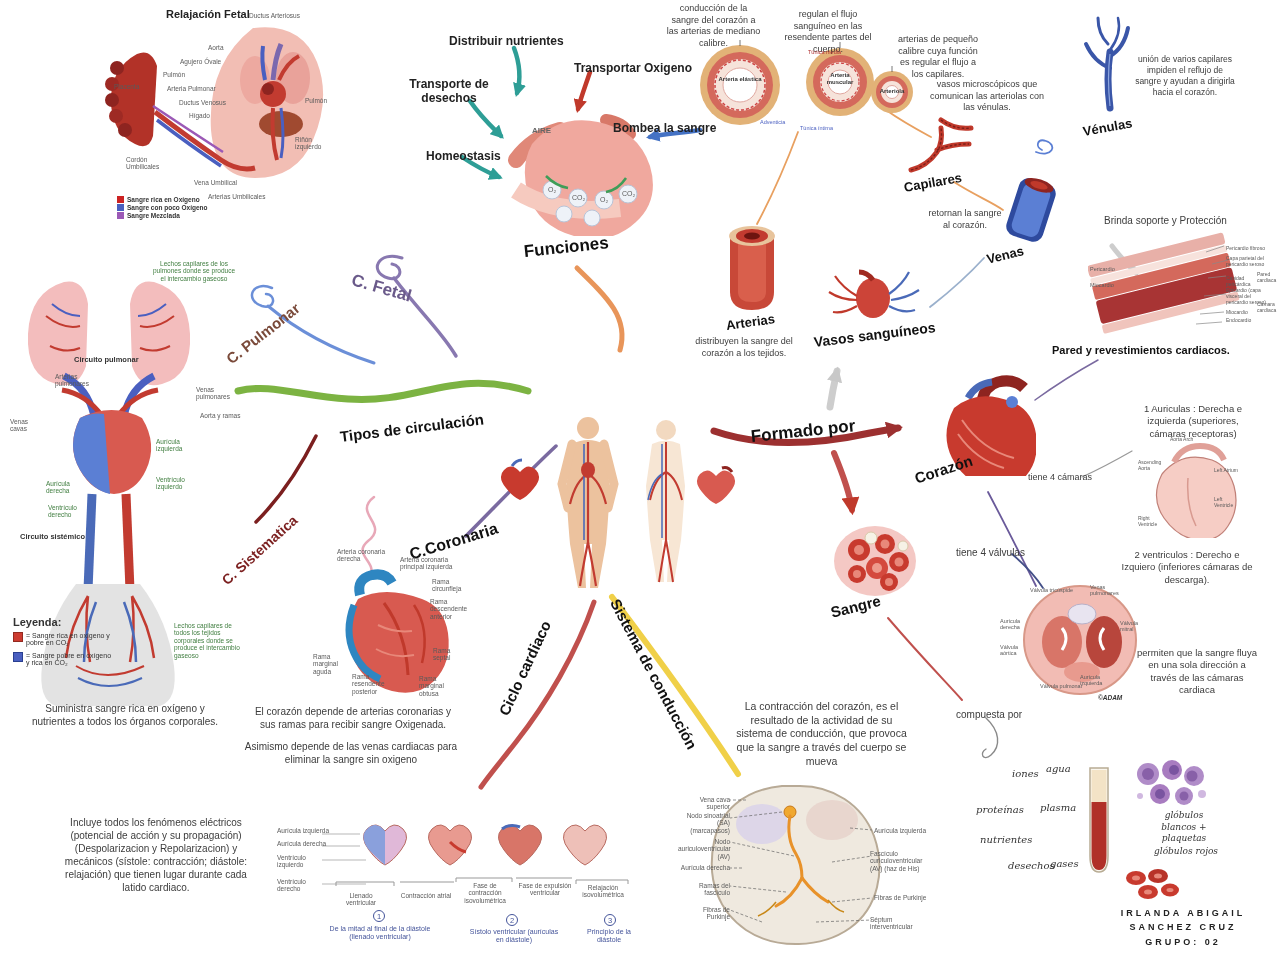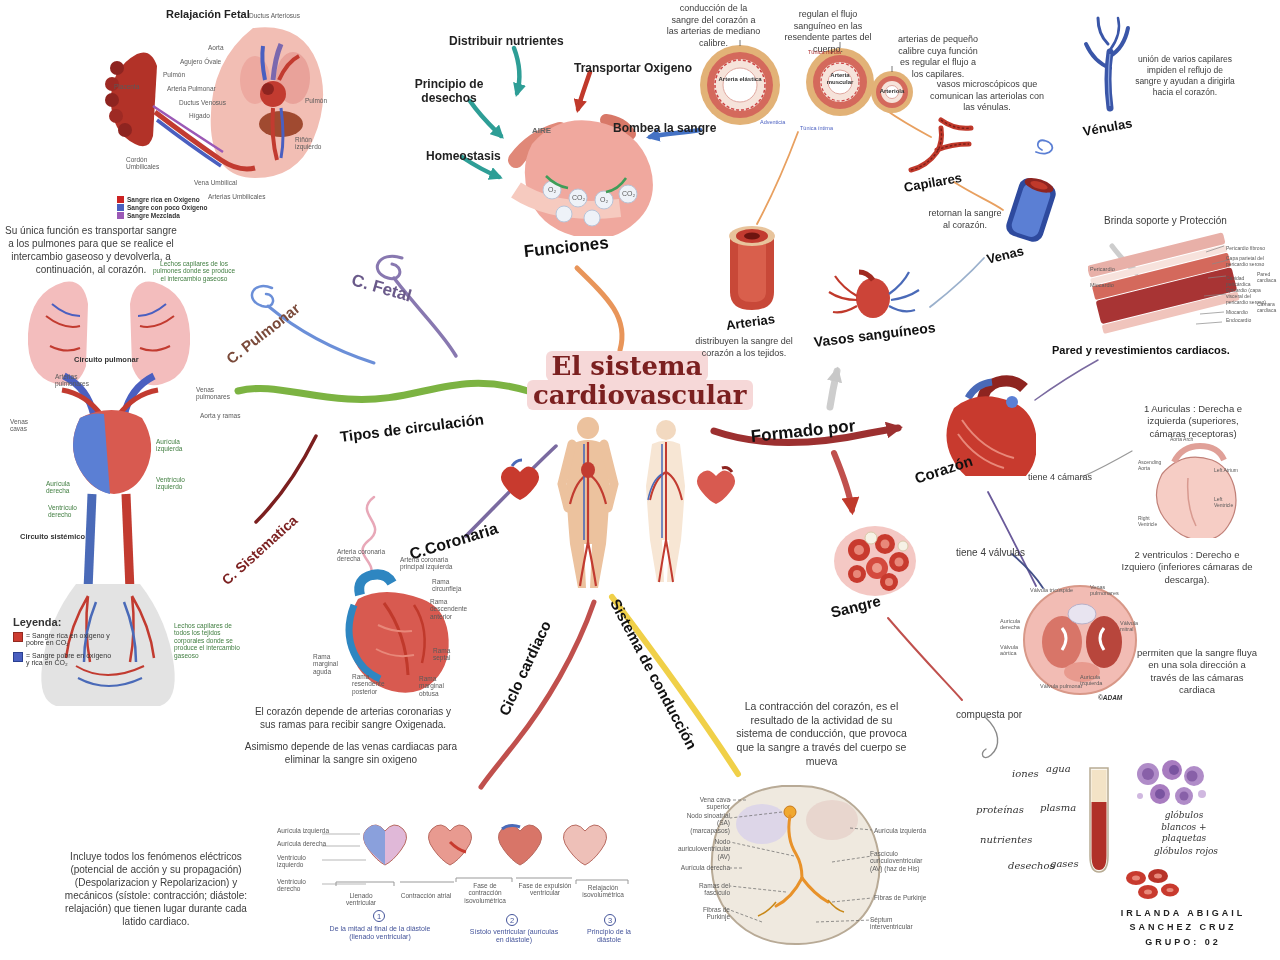--- a/index.html
+++ b/index.html
@@ -370,24 +370,20 @@
     <g transform="translate(0,48)">
       <path d="M20,10 q-8,-10 -16,-2 q-7,7 2,18 q7,9 14,12 q7,-3 14,-12 q9,-11 2,-18 q-8,-8 -16,2" fill="#c83a2e"></path>
       <path d="M12,4 q4,-6 10,-6" stroke="#4a6ab8" stroke-width="3" fill="none"></path>
     </g>
     <g transform="translate(196,52)">
       <path d="M20,10 q-8,-10 -16,-2 q-7,7 2,18 q7,9 14,12 q7,-3 14,-12 q9,-11 2,-18 q-8,-8 -16,2" fill="#d85a50"></path>
       <path d="M26,2 q6,-2 10,4" stroke="#8e2420" stroke-width="3" fill="none"></path>
     </g>
   </svg>
 
-  <div class="abs" style="left:527px;top:352px;width:200px;text-align:center;font-family:'DejaVu Serif',serif;font-weight:700;color:#7b2020;font-size:26px;line-height:1.12">
-    <span style="background:#f6d8d8;padding:0 6px;border-radius:6px">El sistema</span><br>
-    <span style="background:#f6d8d8;padding:0 6px;border-radius:6px">cardiovascular</span>
-  </div>
 
   <div class="lbl tinyb nw" style="left:166px;top:8px;font-size:11px;color:#222">Relajación Fetal</div>
   <span class="lbl nw" style="left:249px;top:12px">Ductus Arteriosus</span>
   <span class="lbl nw" style="left:208px;top:44px">Aorta</span>
   <span class="lbl nw" style="left:180px;top:58px">Agujero Óvale</span>
   <span class="lbl nw" style="left:163px;top:71px">Pulmón</span>
   <span class="lbl nw" style="left:167px;top:85px">Arteria Pulmonar</span>
   <span class="lbl nw" style="left:179px;top:99px">Ductus Venosus</span>
   <span class="lbl nw" style="left:189px;top:112px">Hígado</span>
   <span class="lbl nw" style="left:114px;top:83px">Placenta</span>
@@ -405,21 +401,20 @@
         <span class="sw" style="width:7px;height:7px;background:#4a5fc0"></span>
         <span>Sangre con poco Oxígeno</span>
       </div>
     <div class="legrow">
         <span class="sw" style="width:7px;height:7px;background:#9b59b6"></span>
         <span>Sangre Mezclada</span>
       </div>
   </div>
   <div class="branch" style="left:352px;top:270px;font-size:17px;color:#6a5a8a;transform:rotate(16deg)">C. Fetal</div>
 
-  <div class="note" style="left:4px;top:224px;width:174px">Su única función es transportar sangre a los pulmones para que se realice el intercambio gaseoso y devolverla, a continuación, al corazón.</div>
   <div class="branch" style="left:228px;top:352px;font-size:15px;color:#7a4a3a;transform:rotate(-38deg)">C. Pulmonar</div>
   <span class="lbl green ctr" style="left:152px;top:260px;width:84px">Lechos capilares de los pulmones donde se produce el intercambio gaseoso</span>
   <span class="lbl tinyb nw" style="left:74px;top:356px;font-size:7.5px;color:#333">Circuito pulmonar</span>
   <span class="lbl" style="left:55px;top:373px;width:48px">Arterias pulmonares</span>
   <span class="lbl" style="left:196px;top:386px;width:52px">Venas pulmonares</span>
   <span class="lbl" style="left:200px;top:412px;width:46px">Aorta y ramas</span>
   <span class="lbl" style="left:10px;top:418px;width:36px">Venas cavas</span>
   <span class="lbl green" style="left:156px;top:438px;width:50px">Aurícula izquierda</span>
   <span class="lbl green" style="left:156px;top:476px;width:52px">Ventrículo izquierdo</span>
   <span class="lbl green" style="left:46px;top:480px;width:46px">Aurícula derecha</span>
@@ -430,20 +425,21 @@
     <div class="legrow" style="width:100px;align-items:flex-start;margin-top:4px">
         <span class="sw" style="width:10px;height:10px;background:#cc3b30;border:1px solid #932a20"></span>
         <span style="font-size:7px">= Sangre rica en oxígeno y pobre en CO₂</span>
       </div>
     <div class="legrow" style="width:100px;align-items:flex-start;margin-top:6px">
         <span class="sw" style="width:10px;height:10px;background:#4a5fc0;border:1px solid #2a3f90"></span>
         <span style="font-size:7px">= Sangre pobre en oxígeno y rica en CO₂</span>
       </div>
   </div>
   <span class="lbl green" style="left:174px;top:622px;width:66px">Lechos capilares de todos los tejidos corporales donde se produce el intercambio gaseoso</span>
+  <div class="note" style="left:26px;top:702px;width:198px">Suministra sangre rica en oxígeno y nutrientes a todos los órganos corporales.</div>
 
   <div class="branch" style="left:340px;top:428px;font-size:15px;transform:rotate(-7deg)">Tipos de circulación</div>
   <div class="branch" style="left:224px;top:574px;font-size:14px;color:#7b1f1f;transform:rotate(-42deg)">C. Sistematica</div>
 
   <div class="branch" style="left:410px;top:546px;font-size:16px;transform:rotate(-17deg)">C.Coronaria</div>
   <svg class="abs" style="left:318px;top:565px" width="150" height="135" viewBox="0 0 150 135">
     <path d="M42,30 q-4,-16 12,-20 q14,-3 20,8" stroke="#2e86c1" stroke-width="10" fill="none"></path>
     <path d="M40,34 q-16,28 -6,56 q10,28 40,36 q26,6 42,-10 q18,-18 14,-48 q-4,-26 -26,-34 q-38,-14 -64,0" fill="#d85a50"></path>
     <path d="M36,40 q-10,26 0,48 q8,18 26,26" stroke="#2e86c1" stroke-width="7" fill="none"></path>
     <path d="M66,38 q22,30 24,72" stroke="#c0392b" stroke-width="3" fill="none"></path>
@@ -455,21 +451,21 @@
   <span class="lbl" style="left:432px;top:578px;width:42px">Rama circunfleja</span>
   <span class="lbl" style="left:430px;top:598px;width:48px">Rama descendente anterior</span>
   <span class="lbl" style="left:313px;top:653px;width:40px">Rama marginal aguda</span>
   <span class="lbl" style="left:352px;top:673px;width:48px">Rama resendente posterior</span>
   <span class="lbl" style="left:419px;top:675px;width:42px">Rama marginal obtusa</span>
   <span class="lbl" style="left:433px;top:647px;width:32px">Rama septal</span>
   <div class="note" style="left:246px;top:705px;width:214px">El corazón depende de arterias coronarias y sus ramas para recibir sangre Oxigenada.</div>
   <div class="note" style="left:244px;top:740px;width:214px">Asimismo depende de las venas cardiacas para eliminar la sangre sin oxigeno</div>
 
   <div class="branch" style="left:503px;top:706px;font-size:15px;transform:rotate(-65deg)">Ciclo cardiaco</div>
-  <div class="note" style="left:57px;top:850px;width:198px">Incluye todos los fenómenos eléctricos (potencial de acción y su propagación) (Despolarizacion y Repolarizacion) y mecánicos (sístole: contracción; diástole: relajación) que tienen lugar durante cada latido cardiaco.</div>
+  <div class="note" style="left:57px;top:816px;width:198px">Incluye todos los fenómenos eléctricos (potencial de acción y su propagación) (Despolarizacion y Repolarizacion) y mecánicos (sístole: contracción; diástole: relajación) que tienen lugar durante cada latido cardiaco.</div>
   <span class="lbl nw" style="left:277px;top:827px">Aurícula izquierda</span>
   <span class="lbl nw" style="left:277px;top:840px">Aurícula derecha</span>
   <span class="lbl" style="left:277px;top:854px;width:42px">Ventrículo izquierdo</span>
   <span class="lbl" style="left:277px;top:878px;width:42px">Ventrículo derecho</span>
   <span class="lbl ctr" style="left:334px;top:892px;width:54px">Llenado ventricular</span>
   <span class="lbl ctr" style="left:400px;top:892px;width:52px">Contracción atrial</span>
   <span class="lbl ctr" style="left:456px;top:882px;width:58px">Fase de contracción isovolumétrica</span>
   <span class="lbl ctr" style="left:516px;top:882px;width:58px">Fase de expulsión ventricular</span>
   <span class="lbl ctr" style="left:576px;top:884px;width:54px">Relajación isovolumétrica</span>
   <span class="stepnum" style="left:373px;top:910px">1</span>
@@ -488,21 +484,21 @@
   <span class="lbl" style="left:678px;top:882px;width:52px;text-align:right">Ramas del fascículo</span>
   <span class="lbl" style="left:678px;top:906px;width:52px;text-align:right">Fibras de Purkinje</span>
   <span class="lbl nw" style="left:874px;top:827px">Aurícula izquierda</span>
   <span class="lbl" style="left:870px;top:850px;width:62px">Fascículo curiculoventricular (AV) (haz de His)</span>
   <span class="lbl nw" style="left:874px;top:894px">Fibras de Purkinje</span>
   <span class="lbl" style="left:870px;top:916px;width:58px">Séptum interventricular</span>
 
   <div class="branch" style="left:524px;top:242px;font-size:17px;transform:rotate(-6deg)">Funciones</div>
   <div class="abs tinyb nw" style="left:449px;top:34px;font-size:12px">Distribuir nutrientes</div>
   <div class="abs tinyb nw" style="left:574px;top:61px;font-size:12px">Transportar Oxigeno</div>
-  <div class="abs tinyb ctr" style="left:404px;top:77px;width:90px;font-size:12px">Principio de desechos</div>
+  <div class="abs tinyb ctr" style="left:404px;top:77px;width:90px;font-size:12px">Transporte de desechos</div>
   <div class="abs tinyb nw" style="left:426px;top:149px;font-size:12px">Homeostasis</div>
   <div class="abs tinyb nw" style="left:613px;top:121px;font-size:12px">Bombea la sangre</div>
   <span class="lbl tinyb nw" style="left:532px;top:126px;font-size:8px;color:#666">AIRE</span>
   <span class="lbl nw" style="left:548px;top:186px;font-size:7px">O₂</span>
   <span class="lbl nw" style="left:572px;top:194px;font-size:7px">CO₂</span>
   <span class="lbl nw" style="left:600px;top:196px;font-size:7px">O₂</span>
   <span class="lbl nw" style="left:622px;top:190px;font-size:7px">CO₂</span>
 
   <div class="branch" style="left:751px;top:427px;font-size:17px;transform:rotate(-6deg)">Formado por</div>
 

